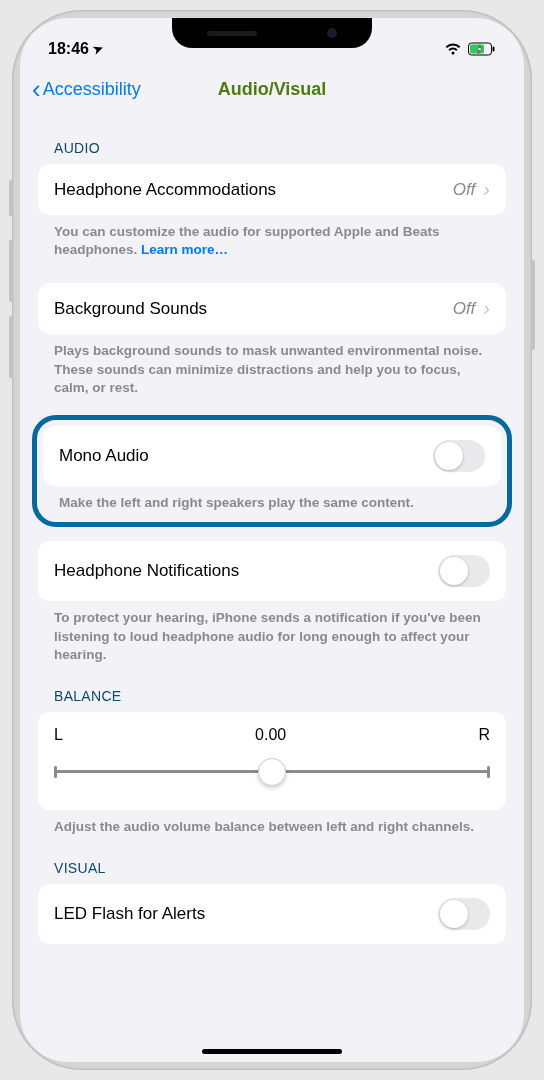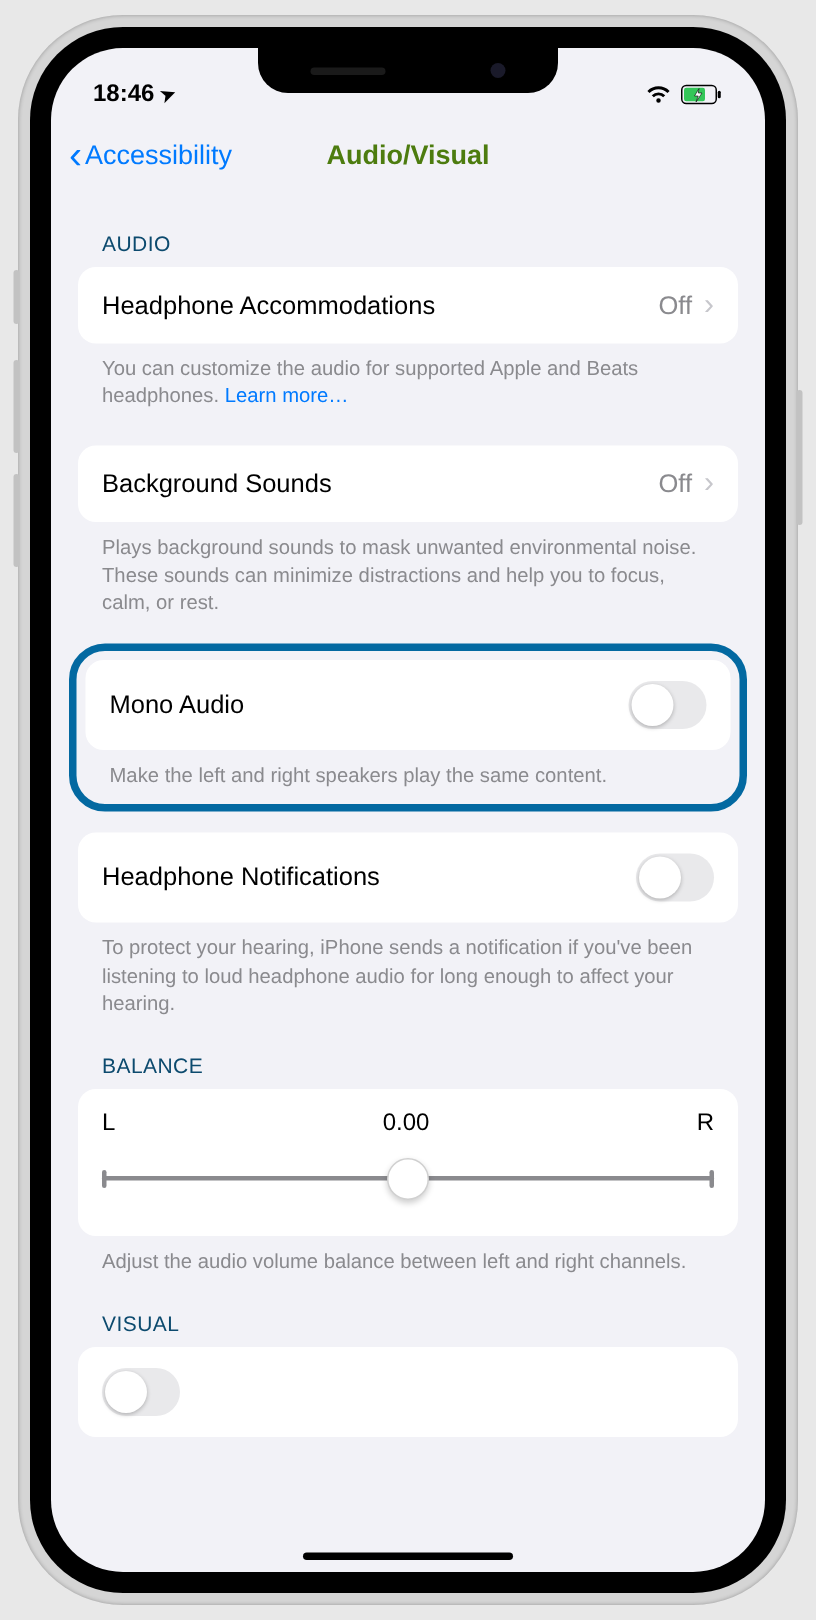--- a/index.html
+++ b/index.html
@@ -20,21 +20,20 @@
       border-radius: 70px;
       padding: 8px;
       position: relative;
       box-shadow: inset 0 0 3px rgba(0,0,0,0.3);
     }
     .phone-inner {
       width: 100%;
       height: 100%;
       background: #000;
       border-radius: 62px;
-      padding: 14px;
       position: relative;
     }
     .screen {
       width: 100%;
       height: 100%;
       background: #f2f2f7;
       border-radius: 48px;
       overflow: hidden;
       position: relative;
     }
@@ -135,31 +134,33 @@
       justify-content: space-between;
       font-size: 17px;
       color: #000;
       text-align: right;
     }
     .cell-right {
       display: flex;
       align-items: center;
       gap: 8px;
       color: #8a8a8e;
+      font-style: italic;
     }
     .chevron-right {
       color: #c7c7cc;
       font-size: 20px;
       font-weight: 300;
     }
     .footer-text {
       font-size: 13.5px;
       color: #8a8a8e;
       padding: 8px 16px 0 16px;
       line-height: 1.35;
+      font-weight: bold;
     }
     .footer-text .link { color: #007aff; }
     .gap-block { height: 24px; }
     .toggle {
       width: 52px;
       height: 32px;
       background: #e9e9eb;
       border-radius: 16px;
       position: relative;
       cursor: pointer;
@@ -350,20 +351,21 @@
               <div class="slider-tick right"></div>
             </div>
             <div class="slider-knob"></div>
           </div>
         </div>
         <div class="footer-text">Adjust the audio volume balance between left and right channels.</div>
 
         <div class="section-header">VISUAL</div>
 
         <div class="list-cell">
+          <span>LED Flash for Alerts</span>
           <div class="toggle">
             <div class="toggle-knob"></div>
           </div>
         </div>
 
         <div style="height:30px;"></div>
       </div>
 
       <div class="home-indicator"></div>
     </div>

